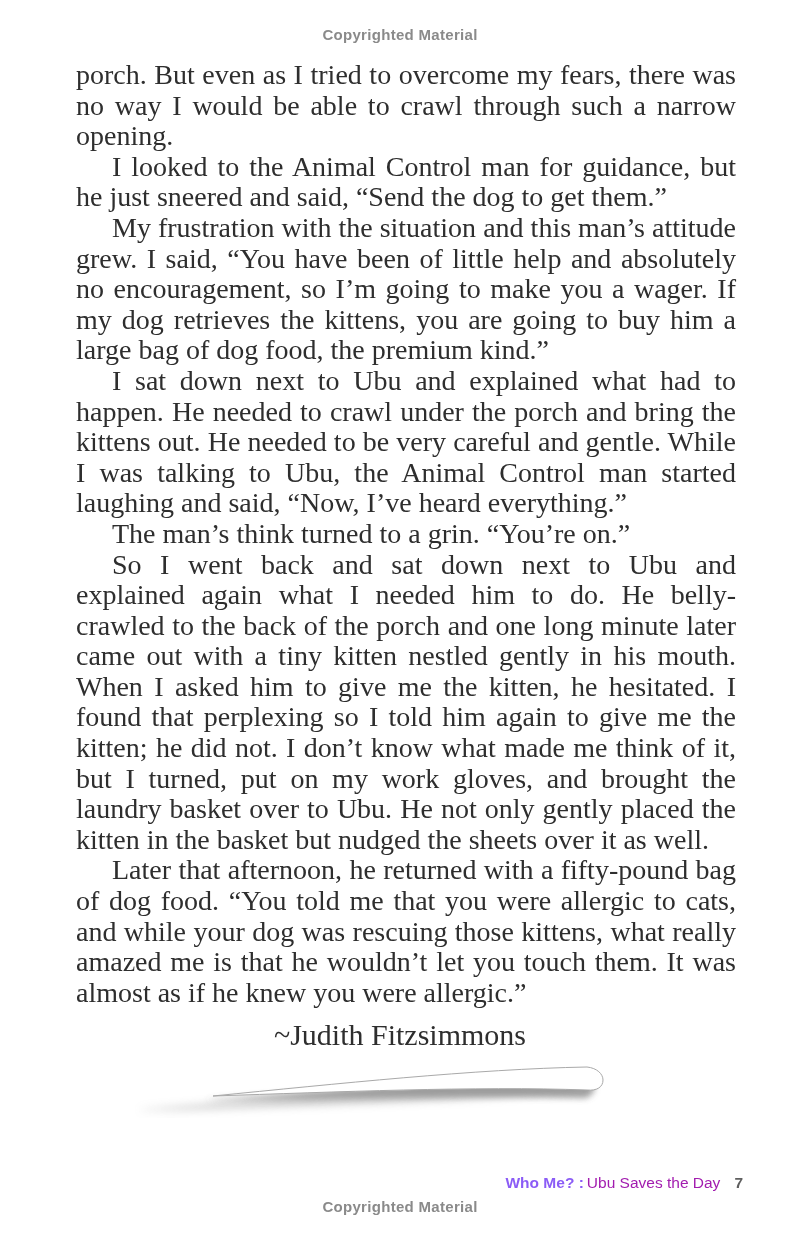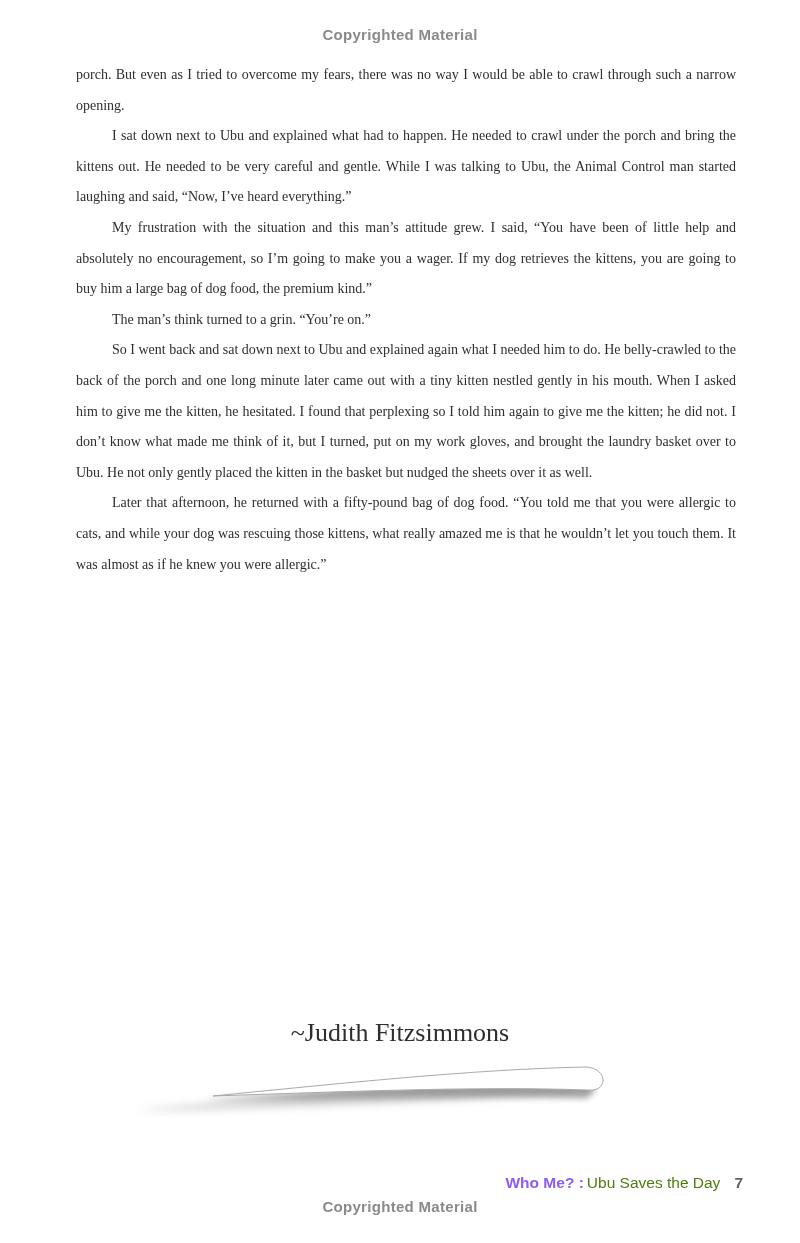--- a/index.html
+++ b/index.html
@@ -26,40 +26,40 @@
     color: #8a8a8a;
   }
   .copyright.top { top: 26px; }
   .copyright.bottom { top: 1198px; }
 
   .story {
     position: absolute;
     left: 76px;
     top: 60px;
     width: 660px;
-    font-size: 14px;
+    font-size: 28px;
     line-height: 30.6px;
     color: #2e2e2e;
     text-align: justify;
   }
   .story p {
     margin: 0;
     padding: 0;
   }
   .story p.indent {
     text-indent: 36px;
   }
 
   .attribution {
     position: absolute;
     left: 0;
     top: 1018px;
     width: 800px;
     text-align: center;
-    font-size: 26px;
+    font-size: 30px;
     color: #2e2e2e;
   }
 
   .swoosh-wrap {
     position: absolute;
     left: 135px;
     top: 1060px;
     width: 505px;
     height: 58px;
   }
@@ -74,38 +74,39 @@
     font-size: 15.5px;
     color: #8f8f8f;
     white-space: nowrap;
   }
   .running-head .book-title {
     font-weight: bold;
     color: #8b5cf6;
     margin-right: 3px;
   }
   .running-head .chapter-title {
-    color: #4d7c0f;
+    color: #a21caf;
     font-weight: normal;
   }
   .running-head .page-number {
     font-weight: bold;
     color: #5f5f5f;
     margin-left: 14px;
   }
 </style>
 </head>
 <body>
 
 <div class="copyright top">Copyrighted Material</div>
 
 <div class="story">
   <p>porch. But even as I tried to overcome my fears, there was no way I would be able to crawl through such a narrow opening.</p>
+  <p class="indent">I looked to the Animal Control man for guidance, but he just sneered and said, “Send the dog to get them.”</p>
+  <p class="indent">My frustration with the situation and this man’s attitude grew. I said, “You have been of little help and absolutely no encouragement, so I’m going to make you a wager. If my dog retrieves the kittens, you are going to buy him a large bag of dog food, the premium kind.”</p>
   <p class="indent">I sat down next to Ubu and explained what had to happen. He needed to crawl under the porch and bring the kittens out. He needed to be very careful and gentle. While I was talking to Ubu, the Animal Control man started laughing and said, “Now, I’ve heard everything.”</p>
-  <p class="indent">My frustration with the situation and this man’s attitude grew. I said, “You have been of little help and absolutely no encouragement, so I’m going to make you a wager. If my dog retrieves the kittens, you are going to buy him a large bag of dog food, the premium kind.”</p>
   <p class="indent">The man’s think turned to a grin. “You’re on.”</p>
   <p class="indent">So I went back and sat down next to Ubu and explained again what I needed him to do. He belly-crawled to the back of the porch and one long minute later came out with a tiny kitten nestled gently in his mouth. When I asked him to give me the kitten, he hesitated. I found that perplexing so I told him again to give me the kitten; he did not. I don’t know what made me think of it, but I turned, put on my work gloves, and brought the laundry basket over to Ubu. He not only gently placed the kitten in the basket but nudged the sheets over it as well.</p>
   <p class="indent">Later that afternoon, he returned with a fifty-pound bag of dog food. “You told me that you were allergic to cats, and while your dog was rescuing those kittens, what really amazed me is that he wouldn’t let you touch them. It was almost as if he knew you were allergic.”</p>
 </div>
 
 <div class="attribution">~Judith Fitzsimmons</div>
 
 <div class="swoosh-wrap">
   <svg width="505" height="58" viewBox="0 0 505 58" xmlns="http://www.w3.org/2000/svg">
     <defs>

